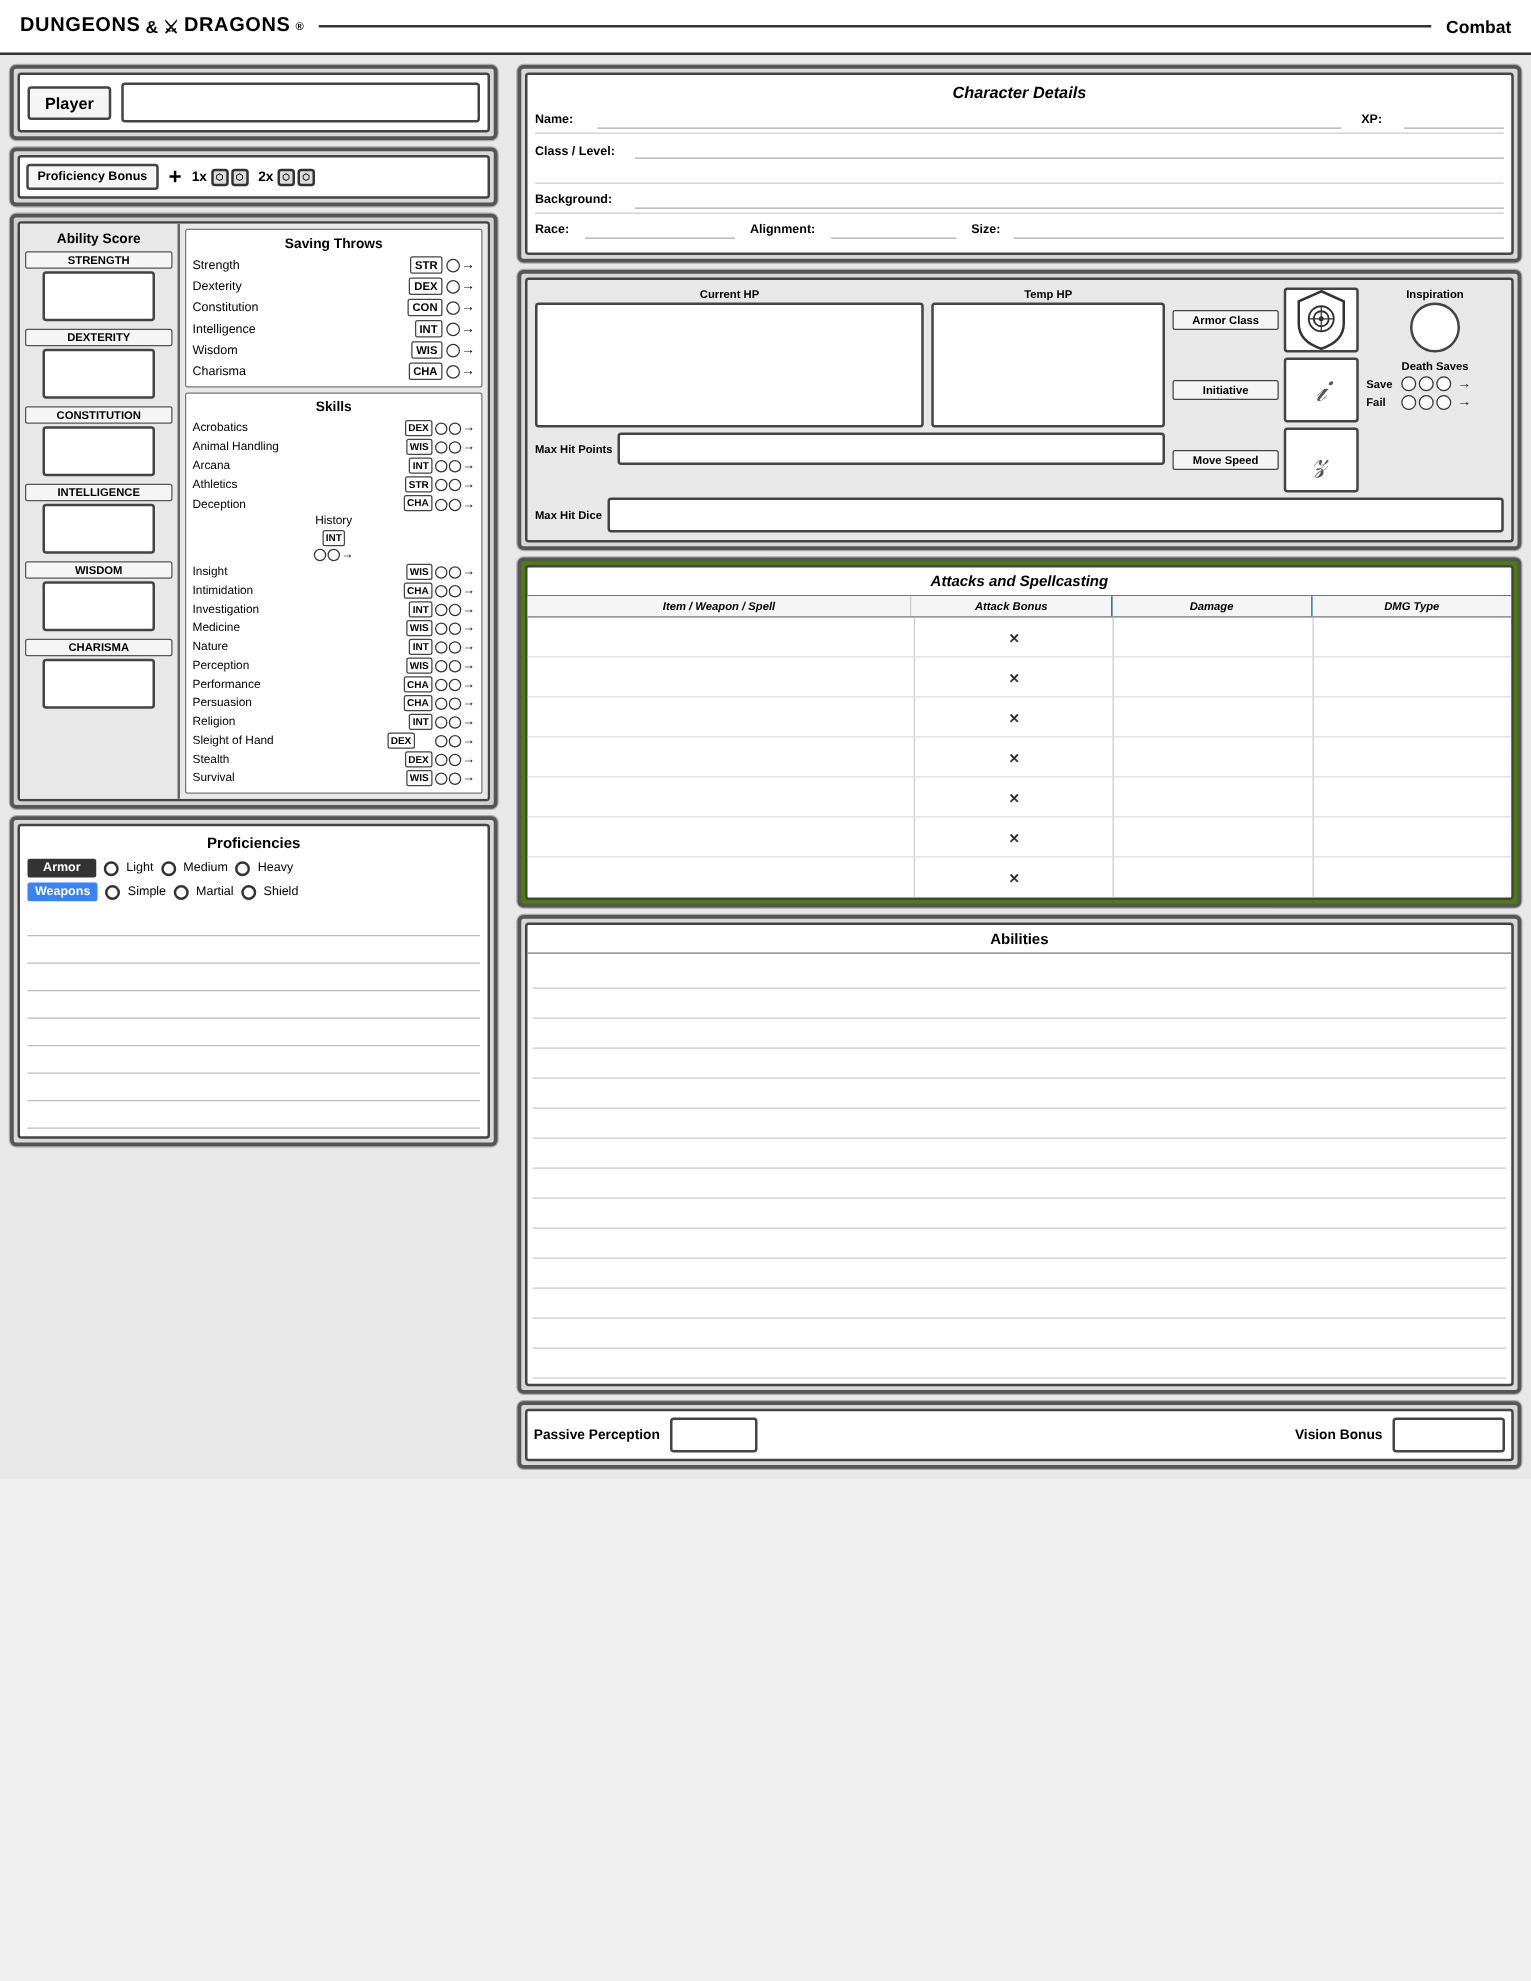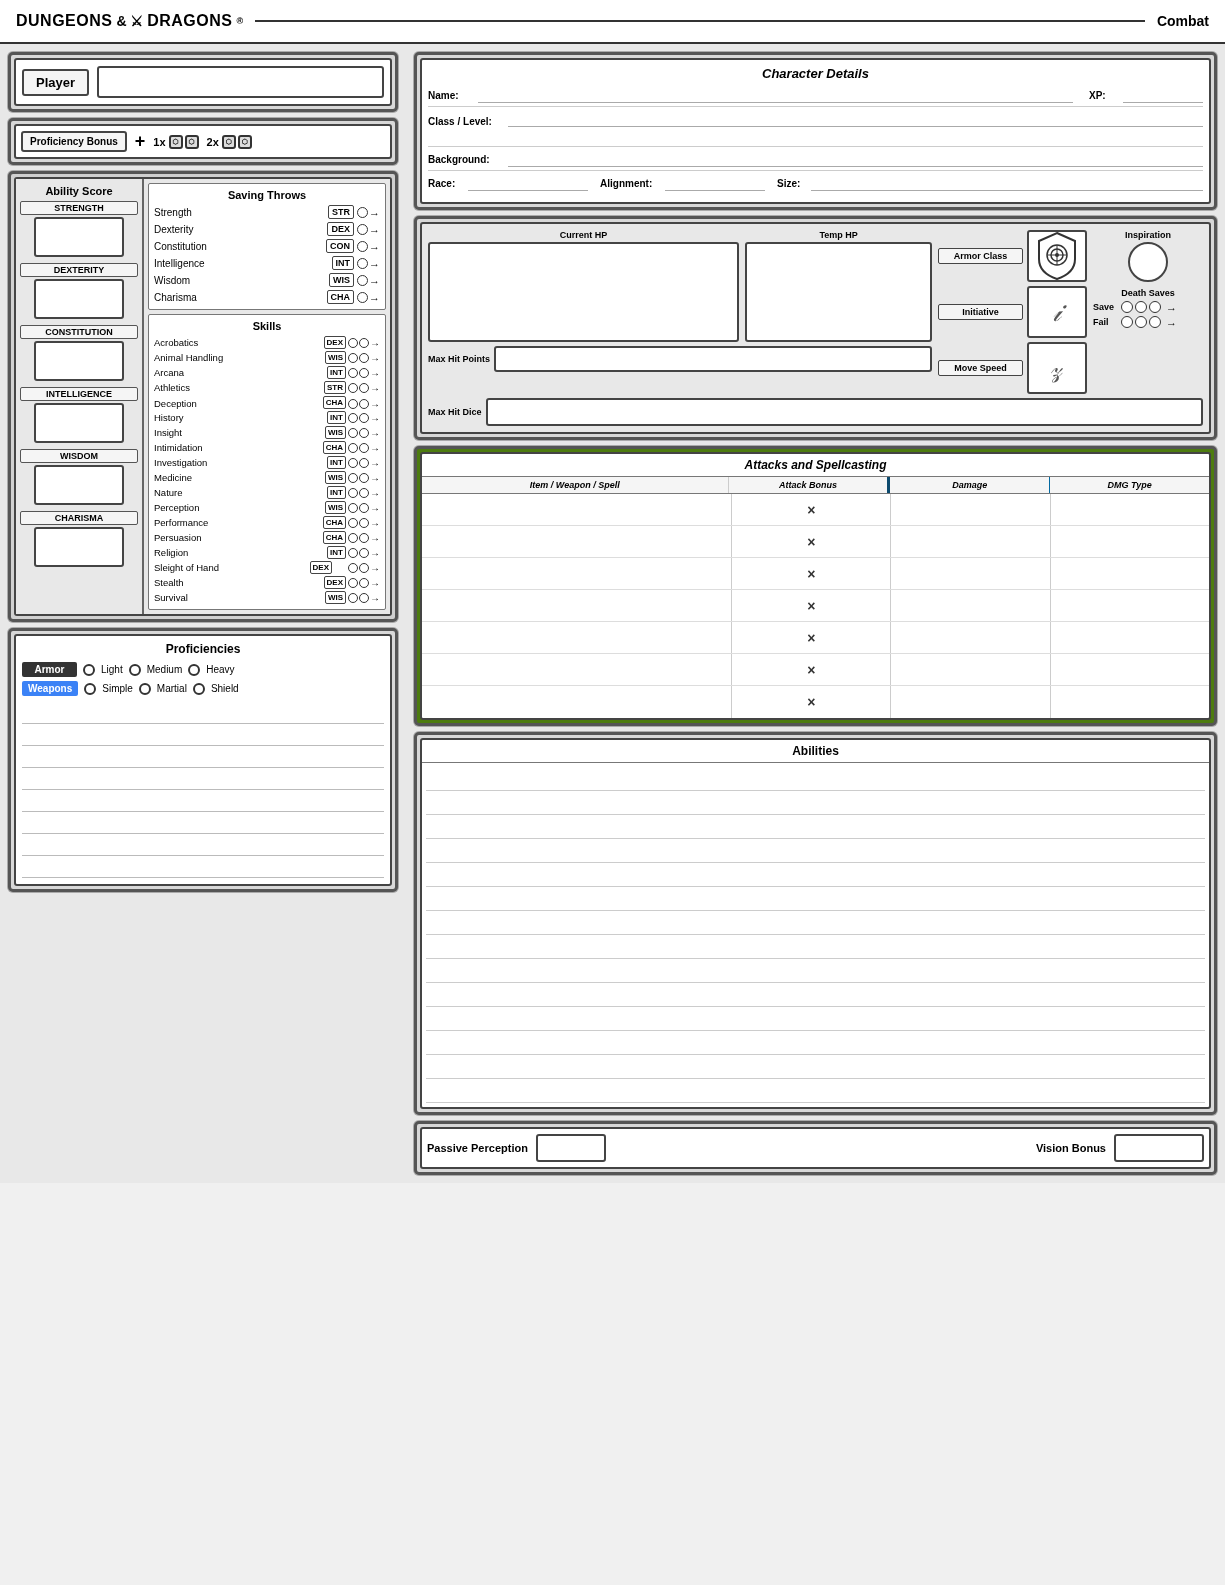--- a/index.html
+++ b/index.html
@@ -243,21 +243,21 @@
               </div>
               <div style="display:flex;align-items:flex-end;margin-bottom:2px;gap:2px;">
                 <span style="font-size:9.5px;flex:1;">Deception</span>
                 <span style="background:#fff;border:1.5px solid #444;border-radius:2px;padding:1px 2px;font-size:8px;font-weight:700;">CHA</span>
                 <div style="display:flex;gap:1px;align-items:center;">
                   <span style="width:10px;height:10px;border:1.5px solid #333;border-radius:50%;display:inline-block;"></span>
                   <span style="width:10px;height:10px;border:1.5px solid #333;border-radius:50%;display:inline-block;"></span>
                   <span style="font-size:10px;line-height:1;">→</span>
                 </div>
               </div>
-              <div style="display:flex;align-items:center;margin-bottom:2px;gap:2px;">
+              <div style="display:flex;align-items:center;margin-bottom:2px;gap:2px;flex-direction:column;">
                 <span style="font-size:9.5px;flex:1;">History</span>
                 <span style="background:#fff;border:1.5px solid #444;border-radius:2px;padding:1px 2px;font-size:8px;font-weight:700;">INT</span>
                 <div style="display:flex;gap:1px;align-items:center;">
                   <span style="width:10px;height:10px;border:1.5px solid #333;border-radius:50%;display:inline-block;"></span>
                   <span style="width:10px;height:10px;border:1.5px solid #333;border-radius:50%;display:inline-block;"></span>
                   <span style="font-size:10px;line-height:1;">→</span>
                 </div>
               </div>
               <div style="display:flex;align-items:center;margin-bottom:2px;gap:2px;">
                 <span style="font-size:9.5px;flex:1;">Insight</span>
@@ -554,21 +554,21 @@
 
         </div>
       </div>
 
       <div style="border:3px solid #555;border-radius:5px;background:#4d7c0f;padding:3px;box-shadow:0 0 0 1px #aaa;font-style:italic;">
         <div style="border:2px solid #444;border-radius:3px;background:#fff;overflow:hidden;">
           <div style="font-weight:700;font-size:12px;text-align:center;padding:4px;border-bottom:1px solid #777;">Attacks and Spellcasting</div>
 
           <div style="display:flex;background:#f5f5f5;border-bottom:1px solid #777;">
             <div style="flex:2;padding:3px 6px;font-size:9px;font-weight:700;border-right:1px solid #ccc;text-align:center;">Item / Weapon / Spell</div>
-            <div style="flex:1;padding:3px 6px;font-size:9px;font-weight:700;border-right:3px solid #0c4a6e;text-align:center;">Attack Bonus</div>
+            <div style="flex:1;padding:3px 6px;font-size:9px;font-weight:700;border-right:1px solid #0c4a6e;text-align:center;">Attack Bonus</div>
             <div style="flex:1;padding:3px 6px;font-size:9px;font-weight:700;border-right:1px solid #0369a1;text-align:center;">Damage</div>
             <div style="flex:1;padding:3px 6px;font-size:9px;font-weight:700;text-align:center;">DMG Type</div>
           </div>
 
           <div style="display:flex;border-bottom:1px solid #ddd;height:32px;">
             <div style="flex:2;border-right:1px solid #ccc;padding:2px 4px;display:flex;align-items:center;"></div>
             <div style="flex:1;border-right:1px solid #ccc;padding:2px 4px;display:flex;align-items:center;justify-content:center;">
                 <span style="font-size:14px;font-weight:700;color:#333;">×</span>
               </div>
             <div style="flex:1;border-right:1px solid #ccc;padding:2px 4px;display:flex;align-items:center;"></div>

